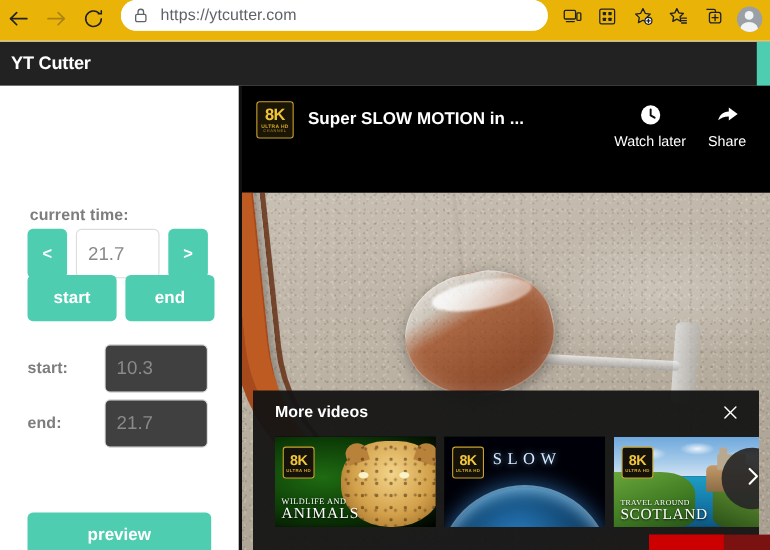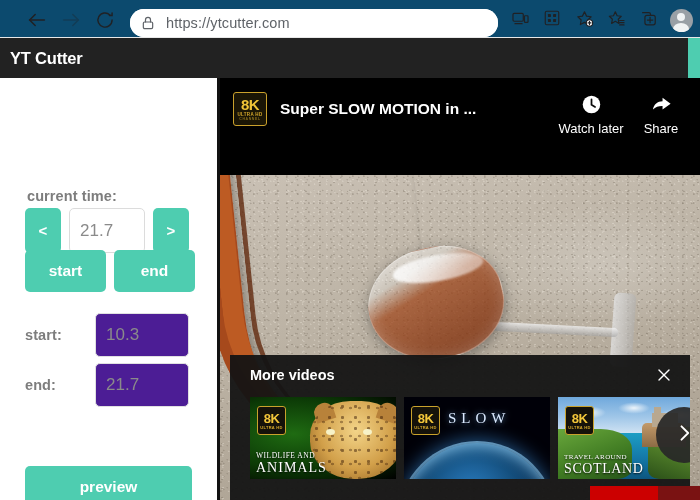--- a/index.html
+++ b/index.html
@@ -7,24 +7,23 @@
     width: 700px; height: 500px;
     overflow: hidden;
     font-family: "Liberation Sans", sans-serif;
     background: #ffffff;
   }
 
   
   .browser-chrome {
     position: absolute; left: 0; top: 0;
     width: 700px; height: 38px;
-    background: #0c4a6e;
-    display: flex; align-items: flex-end;
+    background: #eab308;
+    display: flex; align-items: flex-start;
     border-bottom: 1px solid #e8e8e8;
-    padding-left: 20px;
   }
   .nav-btn {
     width: 34px; height: 34px;
     display: flex; align-items: center; justify-content: center;
     border-radius: 4px;
     flex: 0 0 auto;
   }
   .nav-btn svg { display: block; }
   .nav-btn.disabled { opacity: 0.32; }
 
@@ -159,21 +158,21 @@
     font-size: 15.5px; font-weight: bold;
     cursor: pointer;
   }
 
   .pair-row { position: absolute; left: 25px; display: flex; align-items: center; }
   .pair-row .field-label { width: 70px; }
   .pair-field {
     width: 94px; height: 44px;
     border: 1px solid #e0e0e0;
     border-radius: 5px;
-    background: #4c1d95;
+    background: #404040;
     font-family: "Liberation Sans", sans-serif;
     font-size: 17px;
     color: #8a8a8a;
     padding: 0 10px;
     outline: none;
   }
   .row-start { top: 235px; }
   .row-end   { top: 285px; }
 
   .row-duration {

